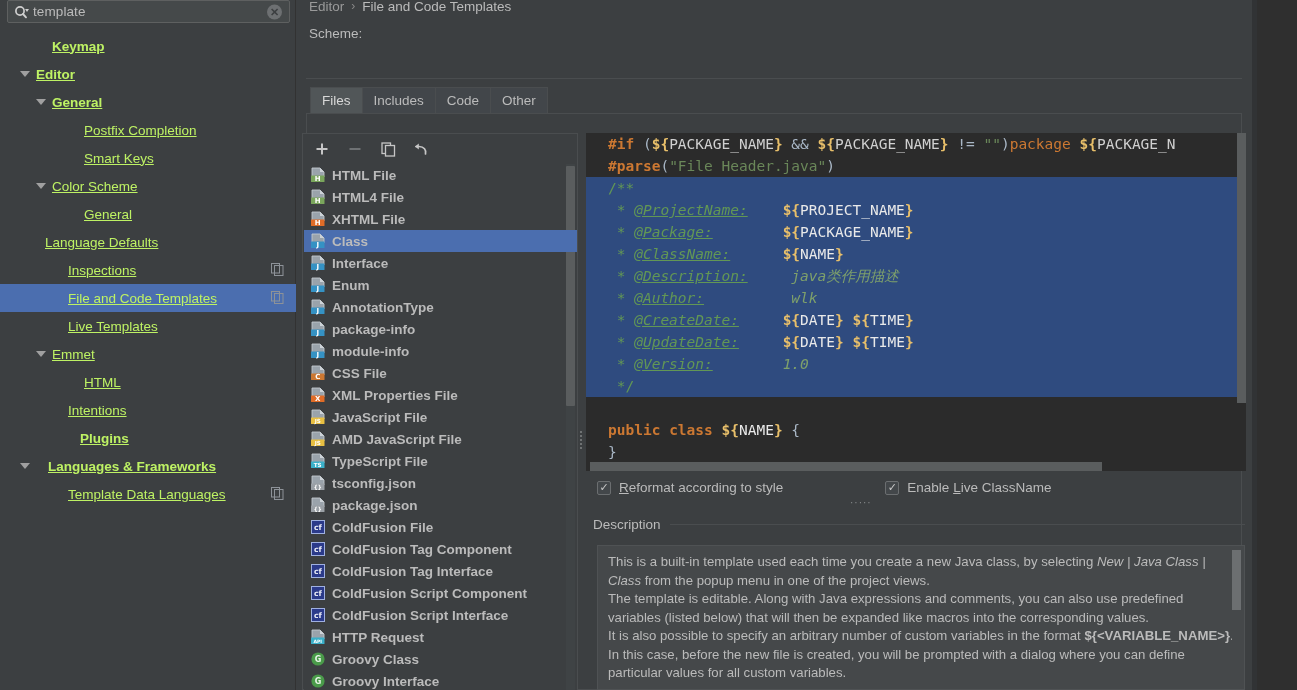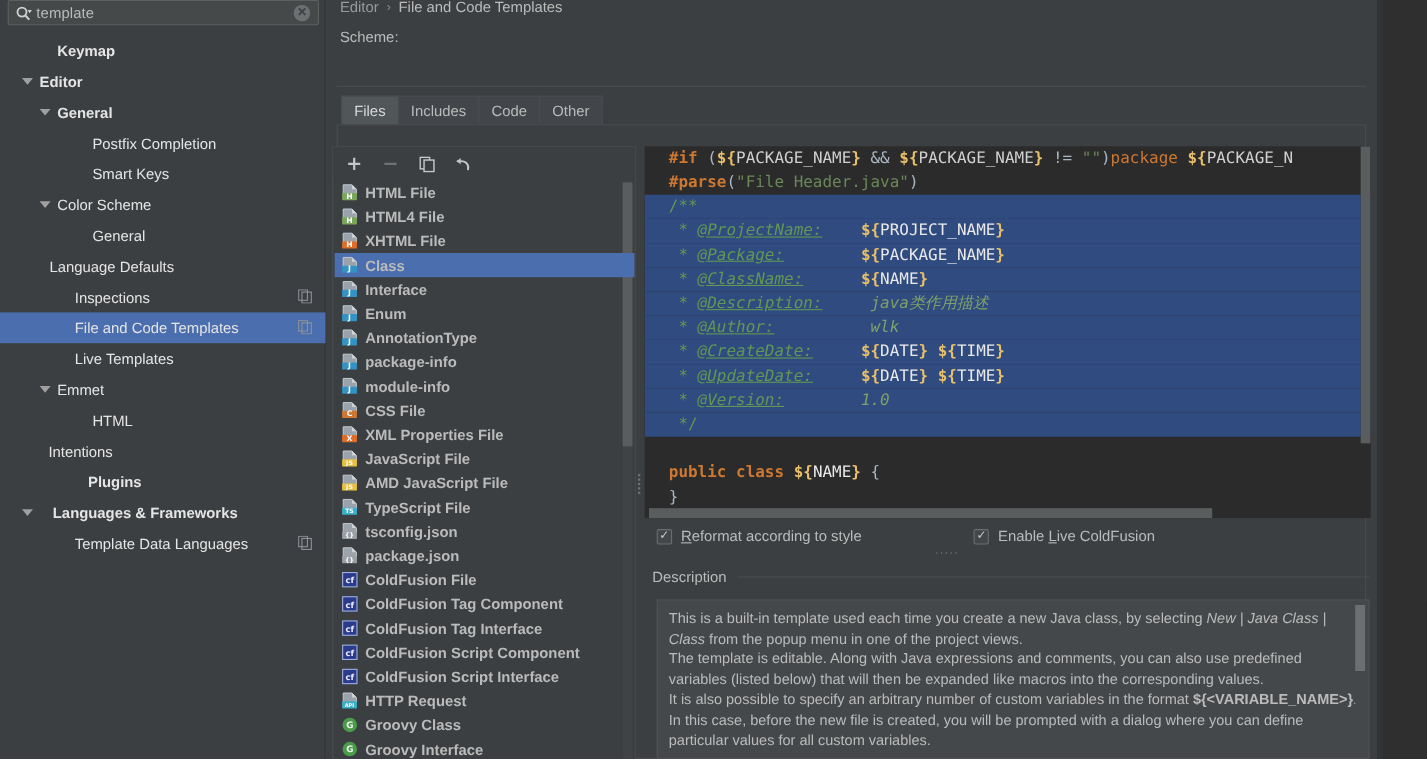--- a/index.html
+++ b/index.html
@@ -39,21 +39,21 @@
     color:#3c3f41;font-size:11px;line-height:1;font-weight:bold;
   }
 
   .tree{ position:absolute; left:0; top:32px; width:296px; }
   .trow{
     position:relative; height:28px; display:flex; align-items:center;
     color:#a9b7c6; font-size:13.5px; white-space:nowrap;
   }
   .trow.sel{ background:#4b6eaf; }
   .trow.bold{ font-weight:bold; color:#bbbbbb; }
-  .trow .lbl{ color:#e5e5e5; }
+  .trow .lbl{ color:#bef264;text-decoration:underline; }
   .trow.bold .lbl{ font-weight:bold; }
   .arrow{
     position:absolute; width:0;height:0;
     border-left:5px solid transparent; border-right:5px solid transparent;
     border-top:6px solid #a0a0a0;
   }
   .copyicon{ position:absolute; right:12px; top:7px; }
 
   
   .main{
@@ -263,21 +263,21 @@
           <span class="lbl" style="margin-left: 68px;">Live Templates</span>
         </div>
         <div class="trow">
           <span class="arrow" style="left: 36px;"></span>
           <span class="lbl" style="margin-left: 52px;">Emmet</span>
         </div>
         <div class="trow">
           <span class="lbl" style="margin-left: 84px;">HTML</span>
         </div>
         <div class="trow">
-          <span class="lbl" style="margin-left: 44px;">Intentions</span>
+          <span class="lbl" style="margin-left: 68px;">Intentions</span>
         </div>
         <div class="trow bold">
           <span class="lbl" style="margin-left: 80px;">Plugins</span>
         </div>
         <div class="trow bold">
           <span class="arrow" style="left: 20px;"></span>
           <span class="lbl" style="margin-left: 48px;">Languages &amp; Frameworks</span>
         </div>
         <div class="trow">
           <span class="lbl" style="margin-left: 68px;">Template Data Languages</span>
@@ -590,21 +590,21 @@
   </div>
 
   <div class="cbrow">
     <div class="cbox">
         <span>✓</span>
       </div>
     <span class="cblabel"><span class="u">R</span><span>eformat according to style</span></span>
     <div class="cbox" style="margin-left:102px;">
         <span>✓</span>
       </div>
-    <span class="cblabel"><span>Enable </span><span class="u">L</span><span>ive ColdFusion</span></span>
+    <span class="cblabel"><span>Enable </span><span class="u">L</span><span>ive ClassName</span></span>
   </div>
   <div class="dots">·····</div>
 
   <div class="desc-head">
     <span class="t">Description</span>
     <span class="ln"></span>
   </div>
 
   <div class="descbox">
     <div class="desc-sb-track"></div>

